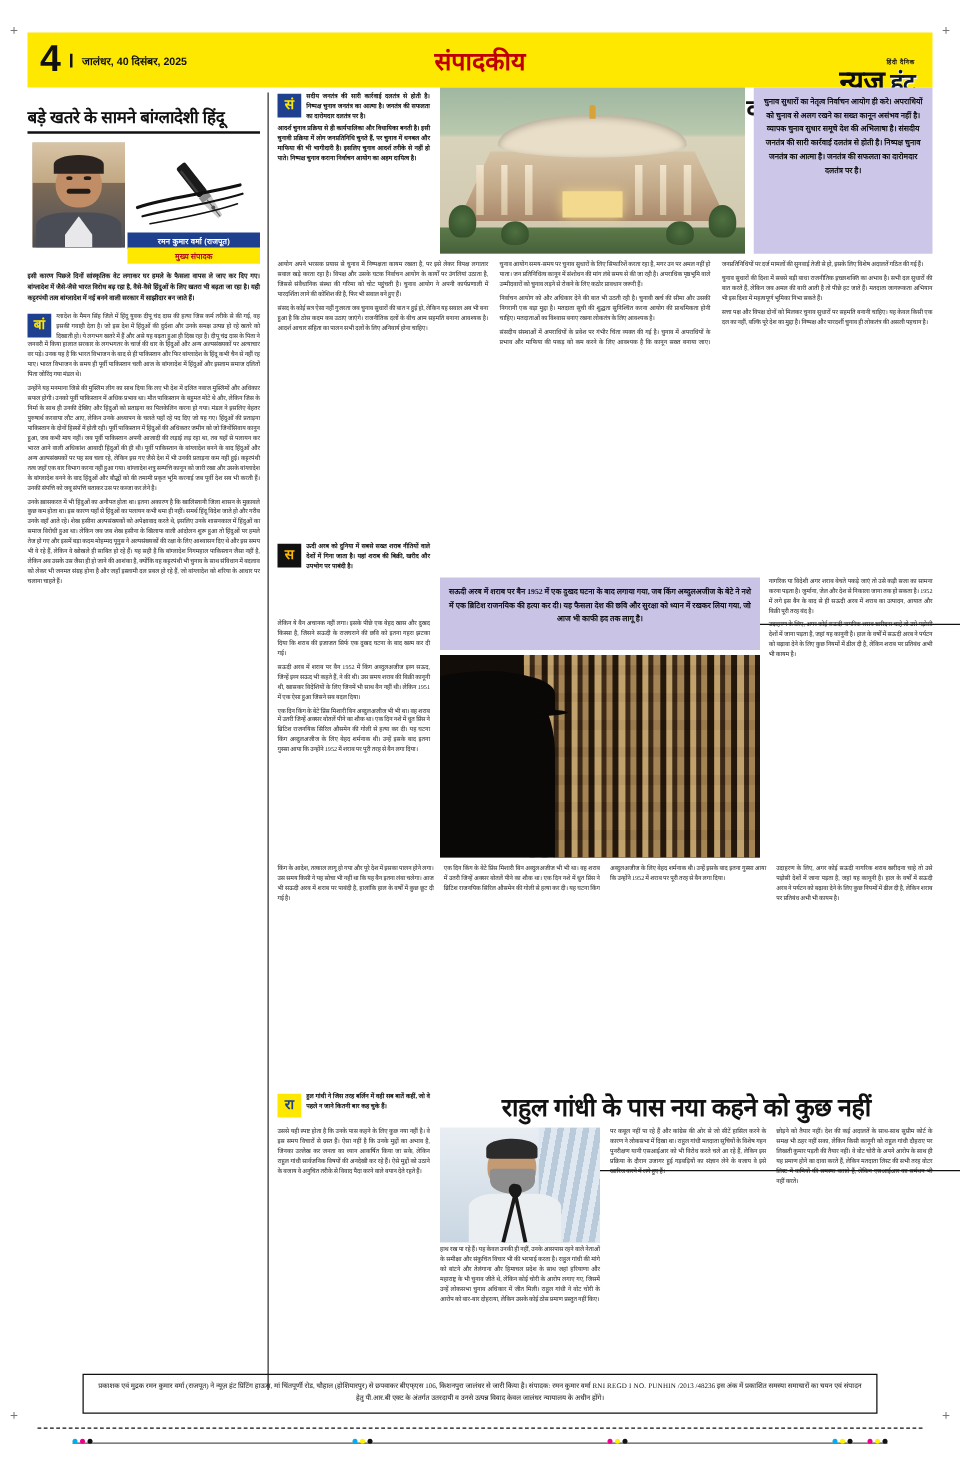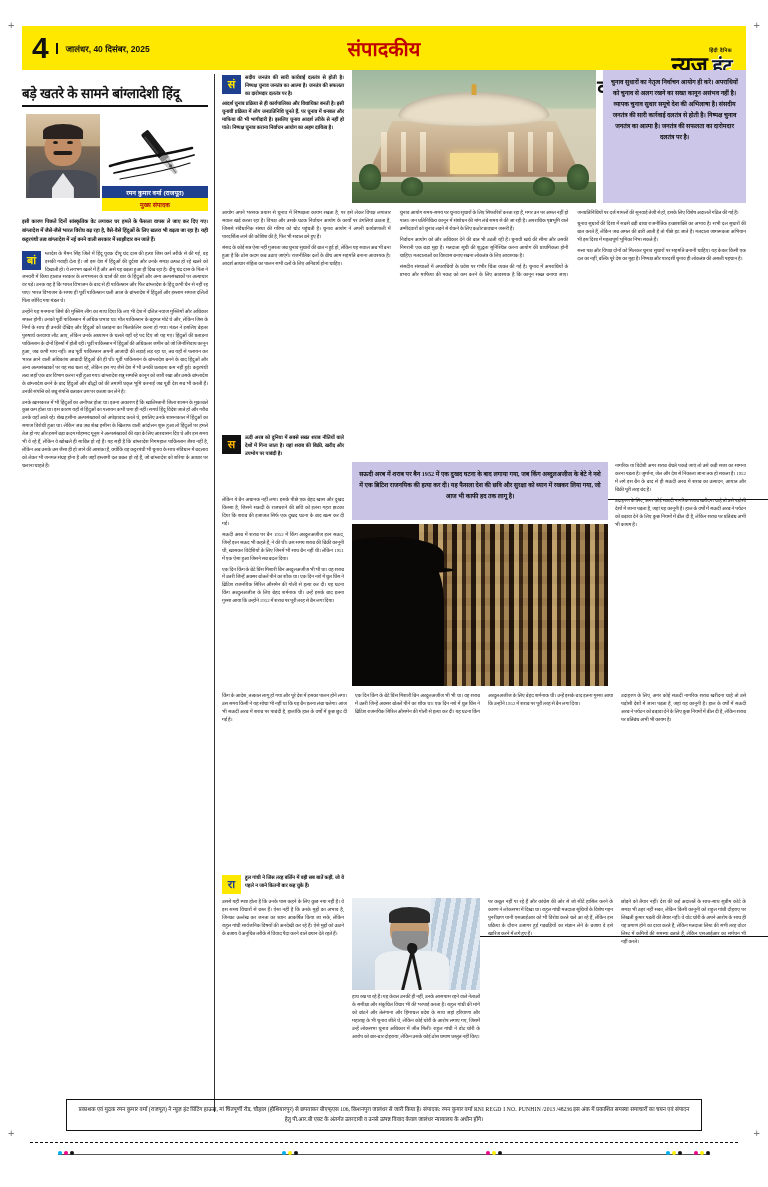--- a/index.html
+++ b/index.html
@@ -389,20 +389,23 @@
 
     <div class="art" style="position:absolute;top:800px;left:0;width:524px;">
 
       <div style="display:flex;gap:8px;align-items:flex-start;">
         <div style="width:122px;flex:none;">
           <div class="kicker-col">
             <span class="dropcap dc-yellow">रा</span>
             <span>हुल गांधी ने जिस तरह बर्लिन में वही सब बातें कहीं, जो वे पहले न जाने कितनी बार कह चुके हैं।</span>
           </div>
         </div>
+        <div style="flex:1;padding-top:2px;">
+          <h2 class="art-head small">राहुल गांधी के पास नया कहने को कुछ नहीं</h2>
+        </div>
       </div>
 
       <div style="display:flex;gap:8px;margin-top:4px;">
         <div class="body-col" style="width:122px;">
           <p>उससे यही स्पष्ट होता है कि उनके पास कहने के लिए कुछ नया नहीं है। वे इस समय विचारों से ग्रस्त हैं। ऐसा नहीं है कि उनके मुद्दों का अभाव है, जिनका उल्लेख कर जनता का ध्यान आकर्षित किया जा सके, लेकिन राहुल गांधी सार्वजनिक विषयों की अनदेखी कर रहे हैं। ऐसे मुद्दों को उठाने के बजाय वे अनुचित तरीके से विवाद पैदा करने वाले बयान देते रहते हैं।</p>
         </div>
         <div style="width:128px;flex:none;">
           <div class="photo ph-rahul" style="width:100%;height:92px;">
             <div class="rg-band"></div>
             <div class="rg-body"></div>

